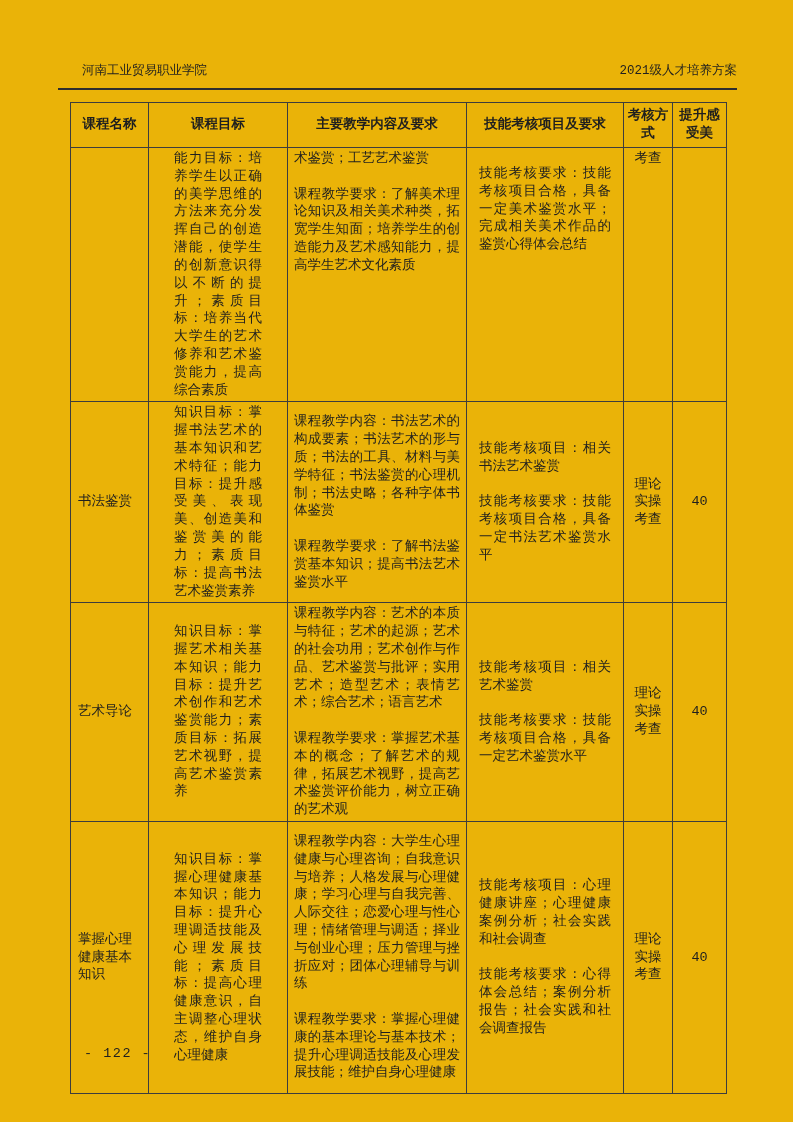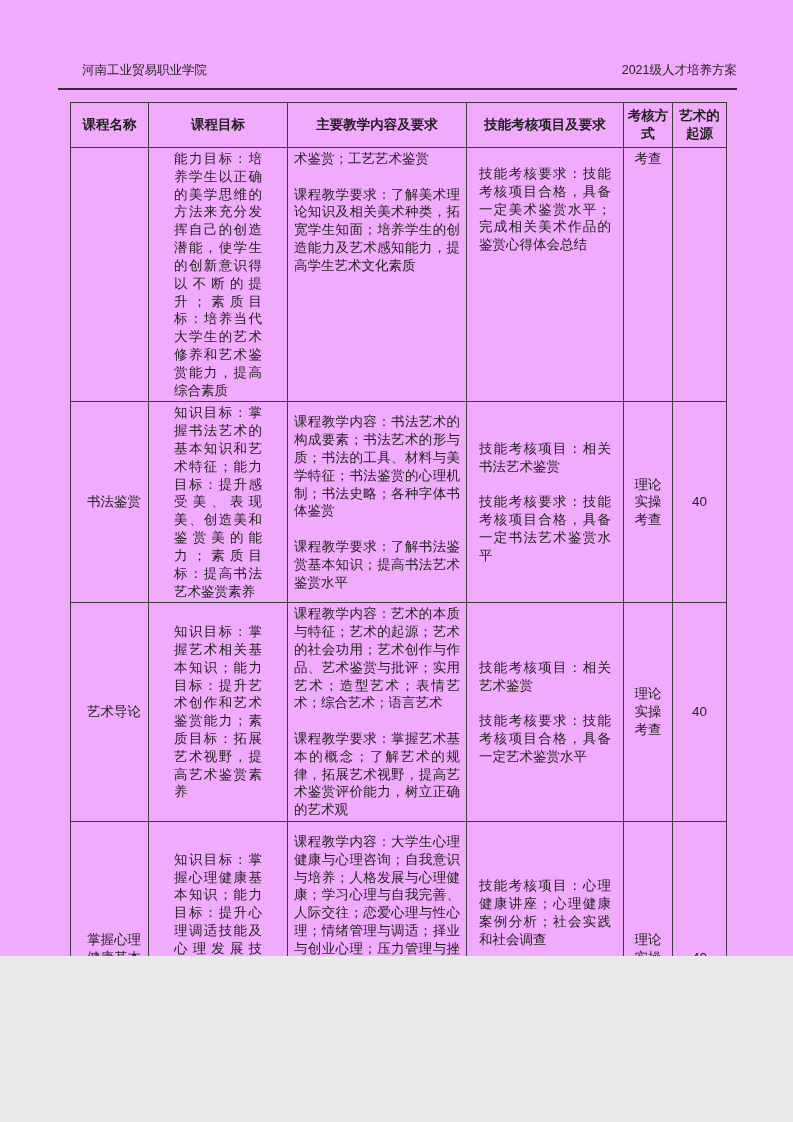--- a/index.html
+++ b/index.html
@@ -1,18 +1,18 @@
 <!DOCTYPE html>
 <html><head>
 <meta charset="utf-8">
 <style>
   html,body{margin:0;padding:0;background:#e9e9e9;}
   .page{
-    position:relative;width:793px;height:956px;background:#f0abfc;
-    font-family:Liberation Sans, sans-serif;color:#1f1f1f;
+    position:relative;width:793px;height:1122px;background:#eab308;
+    font-family:Liberation Mono, monospace;color:#1f1f1f;
     overflow:hidden;margin:0 auto;
   }
   .doc-header{
     position:absolute;left:58px;top:62px;width:679px;
     display:flex;justify-content:space-between;align-items:flex-end;
     font-size:12.5px;
   }
   .doc-header .left{margin-left:24px;}
   .header-rule{
     position:absolute;left:58px;top:88px;width:679px;height:0;
@@ -26,21 +26,21 @@
   .course-table th,.course-table td{
     border:1.8px solid #3d3d3d;
     padding:2px 6px;
     vertical-align:middle;
     overflow:hidden;
   }
   .course-table th{
     font-weight:bold;text-align:center;height:40px;
     padding:2px 2px;line-height:1.35;
   }
-  td.name{ text-align:right;padding:11px 7px; }
+  td.name{ text-align:left;padding:11px 7px; }
   td.para{ text-align:justify;white-space:pre-wrap; }
   td.obj{ padding:2px 25px; }
   td.content{ padding:2px 6px;margin-top:12px; }
   td.assess{ padding:2px 12px; }
   td.method{ text-align:center;padding:2px 6px; }
   td.hours{ text-align:center;padding:16px 4px; }
   tr.r0{height:195px;} tr.r1{height:182px;} tr.r2{height:217px;} tr.r3{height:272px;}
   tr.cont td{vertical-align:top;}
   tr.cont td.assess{padding-top:17px;}
   .footer{
@@ -67,21 +67,21 @@
         <col style="width:49px">
         <col style="width:54px">
     </colgroup>
     <thead>
       <tr>
         <th>课程名称</th>
         <th>课程目标</th>
         <th>主要教学内容及要求</th>
         <th>技能考核项目及要求</th>
         <th>考核方式</th>
-        <th>艺术的起源</th>
+        <th>提升感受美</th>
       </tr>
     </thead>
     <tbody>
       <tr class="r0 cont">
         <td class="name"></td>
         <td class="para obj">能力目标：培养学生以正确的美学思维的方法来充分发挥自己的创造潜能，使学生的创新意识得以不断的提升；素质目标：培养当代大学生的艺术修养和艺术鉴赏能力，提高综合素质</td>
         <td class="para content">术鉴赏；工艺艺术鉴赏
 
 课程教学要求：了解美术理论知识及相关美术种类，拓宽学生知面；培养学生的创造能力及艺术感知能力，提高学生艺术文化素质</td>
         <td class="para assess">技能考核要求：技能考核项目合格，具备一定美术鉴赏水平；完成相关美术作品的鉴赏心得体会总结</td>

